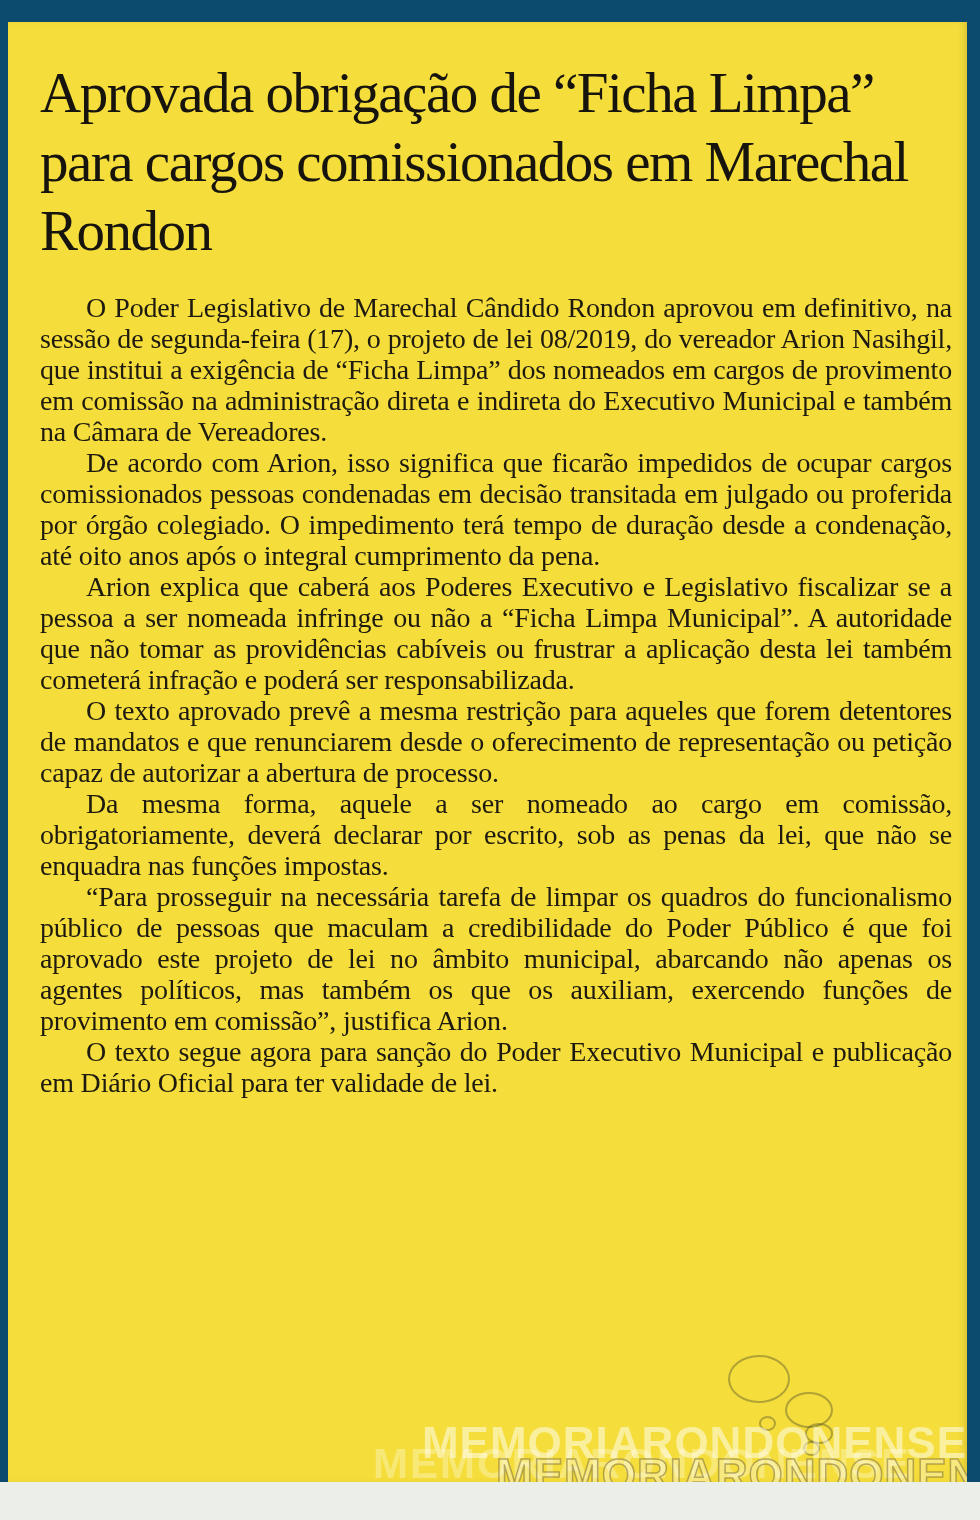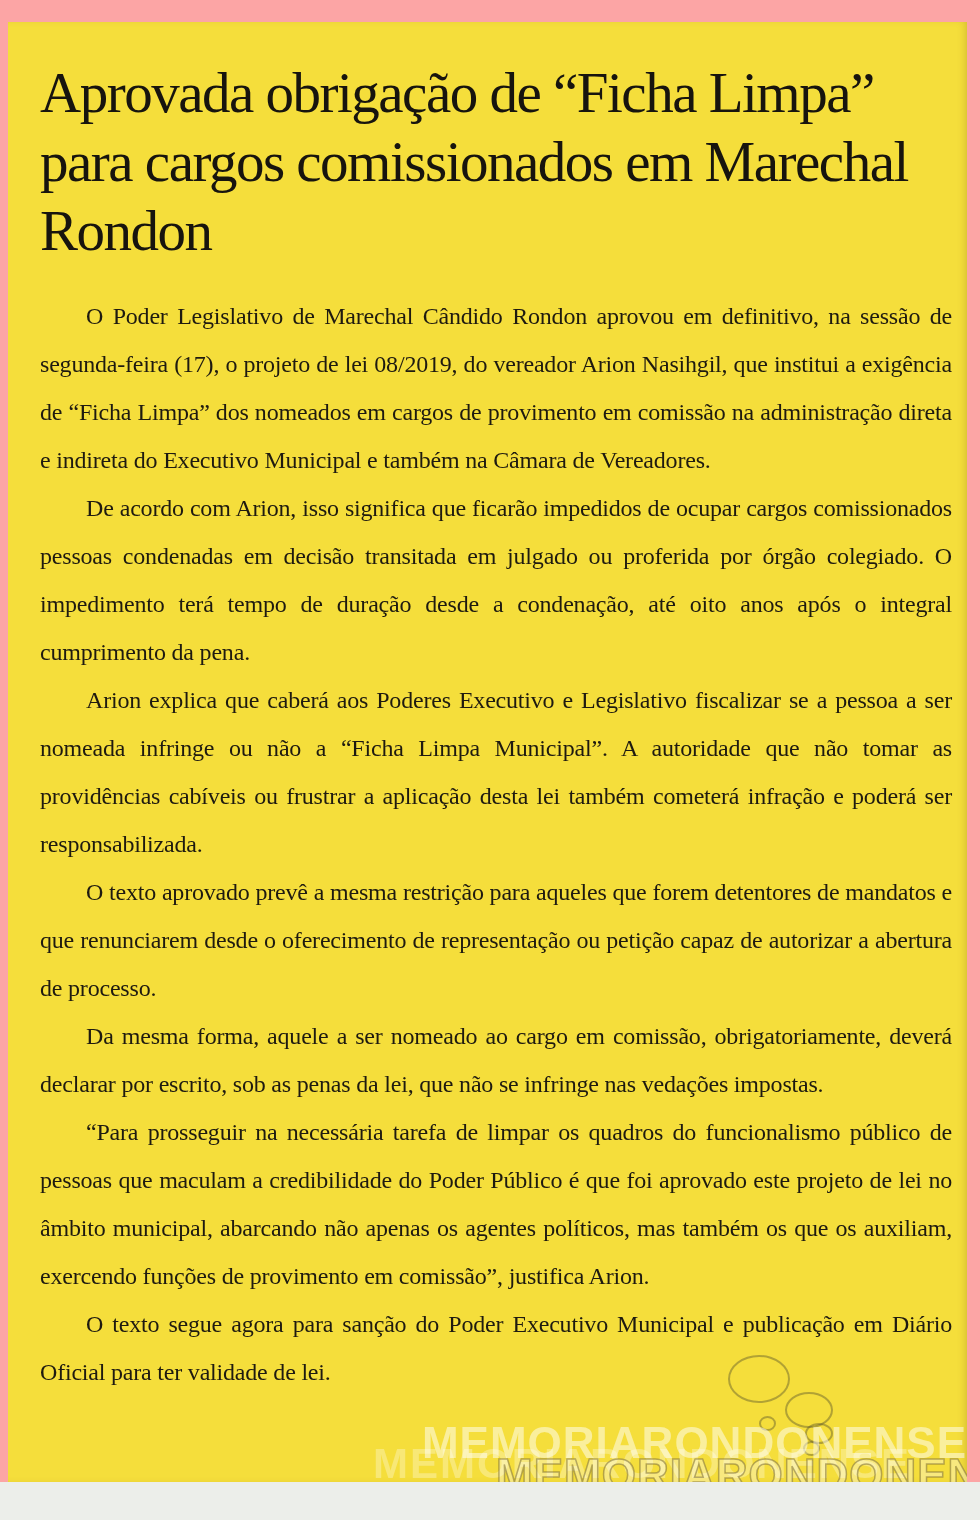--- a/index.html
+++ b/index.html
@@ -1,19 +1,19 @@
 <!DOCTYPE html>
 <html lang="pt" style="--paper-yellow: #F5DE3B;"><head>
 <meta charset="utf-8">
 <style>
   html,body{margin:0;padding:0;}
   .page{
     position:relative;
     width:980px;height:1520px;
-    background:#fca5a5;
+    background:#0c4a6e;
     overflow:hidden;
     font-family:"Liberation Serif", serif;
     text-decoration:underline;
   }
   .bottom-strip{
     position:absolute;left:0;bottom:0;
     width:980px;height:38px;
     background:#ECEEEA;
   }
   .clip{
@@ -26,22 +26,22 @@
   .headline{
     margin:36px 28px 0 32px;
     font-size:57px;
     line-height:69px;
     font-weight:400;
     letter-spacing:-1.5px;
     color:#17140E;
   }
   .body-text{
     margin:27px 15px 0 32px;
-    font-size:24px;
-    line-height:48px;
+    font-size:28px;
+    line-height:31px;
     text-align:justify;
     color:#1E1A10;
     letter-spacing:-0.2px;
   }
   .body-text p{
     margin:0;
     text-indent:46px;
   }
   
   .wm{
@@ -89,21 +89,21 @@
 
   <div class="clip">
 
     <h1 class="headline">Aprovada obrigação de “Ficha Limpa” para cargos comissionados em Marechal Rondon</h1>
 
     <div class="body-text">
       <p>O Poder Legislativo de Marechal Cândido Rondon aprovou em definitivo, na sessão de segunda-feira (17), o projeto de lei 08/2019, do vereador Arion Nasihgil, que institui a exigência de “Ficha Limpa” dos nomeados em cargos de provimento em comissão na administração direta e indireta do Executivo Municipal e também na Câmara de Vereadores.</p>
       <p>De acordo com Arion, isso significa que ficarão impedidos de ocupar cargos comissionados pessoas condenadas em decisão transitada em julgado ou proferida por órgão colegiado. O impedimento terá tempo de duração desde a condenação, até oito anos após o integral cumprimento da pena.</p>
       <p>Arion explica que caberá aos Poderes Executivo e Legislativo fiscalizar se a pessoa a ser nomeada infringe ou não a “Ficha Limpa Municipal”. A autoridade que não tomar as providências cabíveis ou frustrar a aplicação desta lei também cometerá infração e poderá ser responsabilizada.</p>
       <p>O texto aprovado prevê a mesma restrição para aqueles que forem detentores de mandatos e que renunciarem desde o oferecimento de representação ou petição capaz de autorizar a abertura de processo.</p>
-      <p>Da mesma forma, aquele a ser nomeado ao cargo em comissão, obrigatoriamente, deverá declarar por escrito, sob as penas da lei, que não se infringe nas vedações impostas.</p>
+      <p>Da mesma forma, aquele a ser nomeado ao cargo em comissão, obrigatoriamente, deverá declarar por escrito, sob as penas da lei, que não se enquadra nas funções impostas.</p>
       <p>“Para prosseguir na necessária tarefa de limpar os quadros do funcionalismo público de pessoas que maculam a credibilidade do Poder Público é que foi aprovado este projeto de lei no âmbito municipal, abarcando não apenas os agentes políticos, mas também os que os auxiliam, exercendo funções de provimento em comissão”, justifica Arion.</p>
       <p>O texto segue agora para sanção do Poder Executivo Municipal e publicação em Diário Oficial para ter validade de lei.</p>
     </div>
 
     <div class="bubble bubble-1"></div>
     <div class="bubble bubble-2"></div>
     <div class="bubble bubble-3"></div>
     <div class="bubble bubble-4"></div>
     <div class="bubble bubble-5"></div>
 

